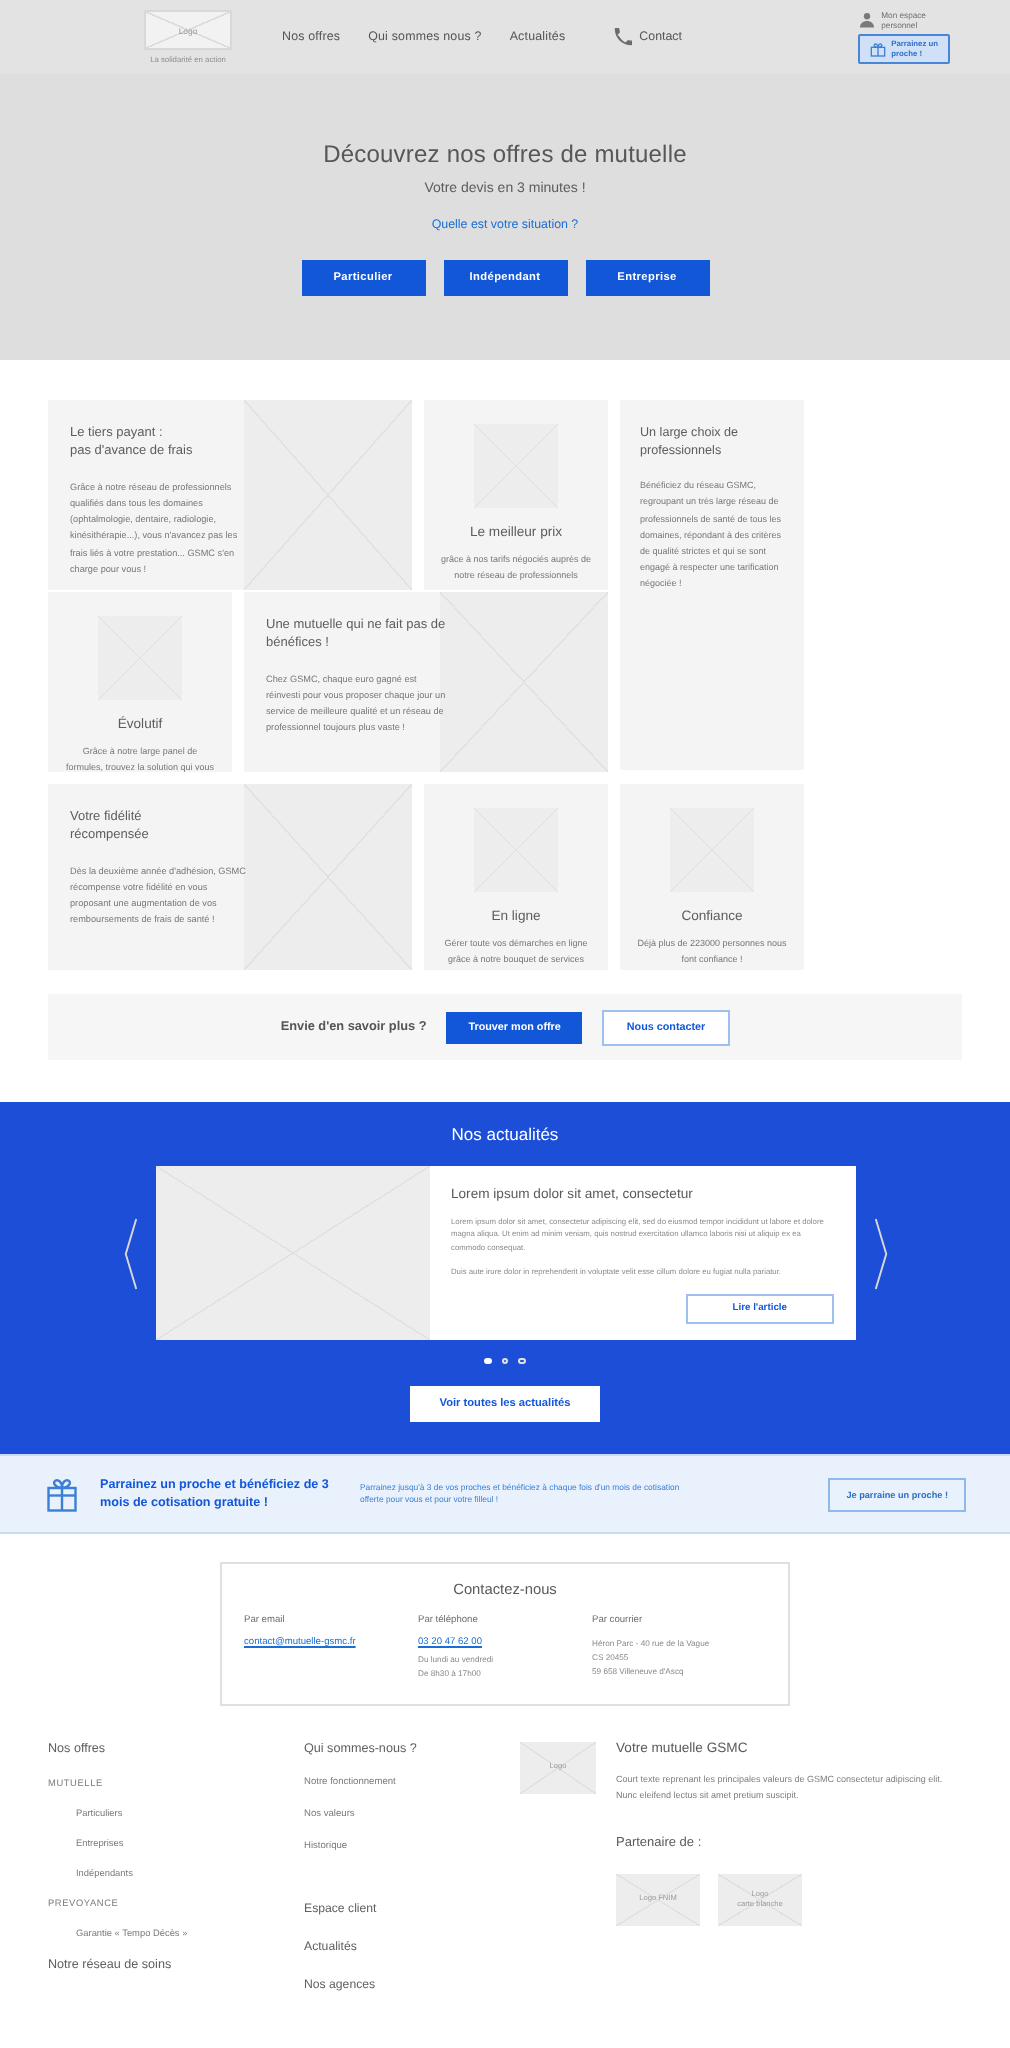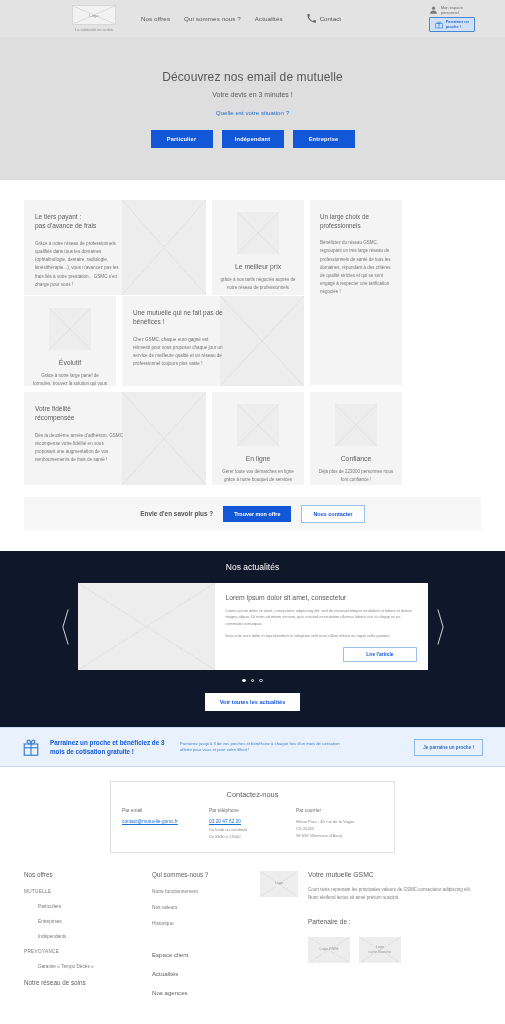--- a/index.html
+++ b/index.html
@@ -129,21 +129,21 @@
   .btn-blue {
     background: #1357d9; color: #fff; font-size: 5.4px; font-weight: bold;
     padding: 5px 11px;
   }
   .btn-ghost {
     background: #fff; color: #1357d9; font-size: 5.4px; font-weight: bold;
     padding: 5px 11px; border: 1px solid #9cc0ef;
   }
 
   
-  .news { background: #0f172a; margin-top: 21px; padding: 11px 0 16px; }
+  .news { background: #1d4ed8; margin-top: 21px; padding: 11px 0 16px; }
   .news-title { text-align: center; font-size: 8.5px; color: #fff; margin-bottom: 11px; }
   .news-row { display: flex; align-items: center; justify-content: center; gap: 7px; }
   .chev { width: 11px; height: 42px; color: #d8d8d8; flex: none; }
   .news-card { width: 350px; background: #fff; display: flex; height: 87px; }
   .news-img { width: 137px; }
   .news-body { flex: 1; padding: 11px 11px 8px; display: flex; flex-direction: column; }
   .news-h { font-size: 6.8px; color: #5a5a5a; font-weight: normal; }
   .news-p { font-size: 3.9px; color: #8a8a8a; line-height: 1.62; margin-top: 7px; }
   .news-p2 { font-size: 3.9px; color: #8a8a8a; line-height: 1.62; margin-top: 6px; }
   .news-btn-wrap { margin-top: auto; display: flex; justify-content: flex-end; }
@@ -254,21 +254,21 @@
         </svg>
         <div class="sponsor-txt">
           <div>Parrainez un</div>
           <div>proche !</div>
         </div>
       </div>
     </div>
   </div>
 
   <div class="hero">
-    <h1>Découvrez nos email de mutuelle</h1>
+    <h1>Découvrez nos offres de mutuelle</h1>
     <div class="hero-sub">Votre devis en 3 minutes !</div>
     <div class="hero-q">Quelle est votre situation ?</div>
     <div class="hero-btns">
       <div class="hero-btn">Particulier</div>
       <div class="hero-btn">Indépendant</div>
       <div class="hero-btn">Entreprise</div>
     </div>
   </div>
 
   <div class="services">

